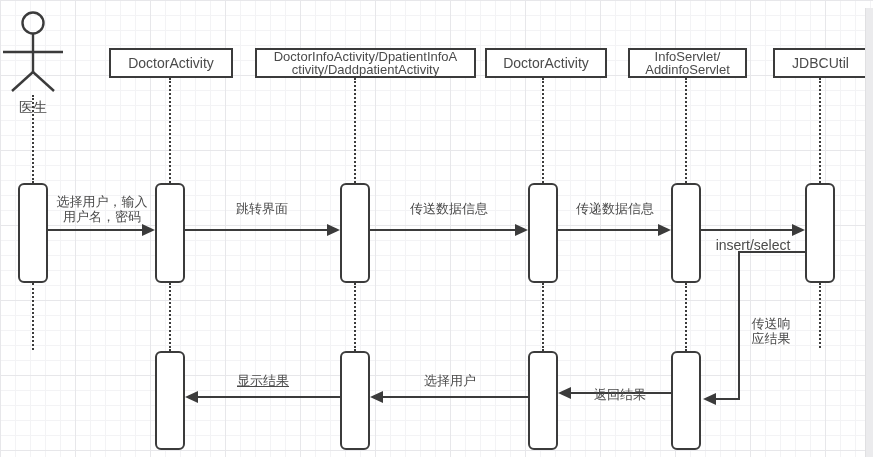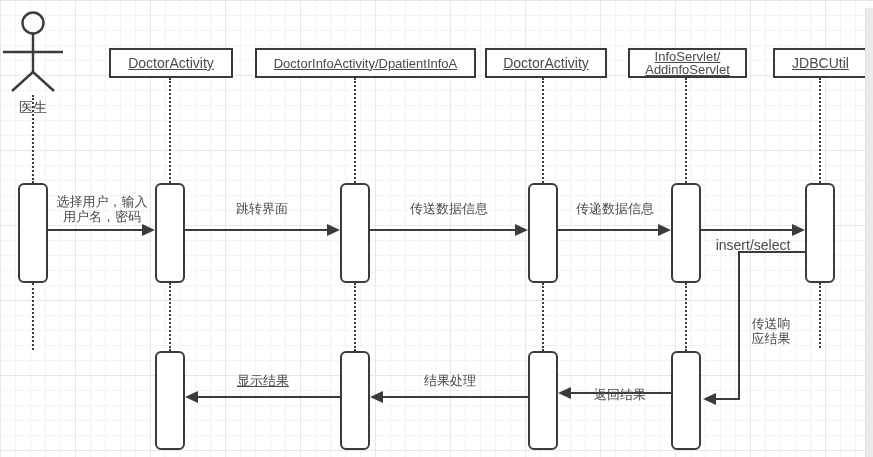--- a/index.html
+++ b/index.html
@@ -10,21 +10,21 @@
       linear-gradient(to right,#e7e7ea 1px,transparent 1px),
       linear-gradient(to bottom,#e7e7ea 1px,transparent 1px),
       linear-gradient(to right,#f3f3f5 1px,transparent 1px),
       linear-gradient(to bottom,#f3f3f5 1px,transparent 1px);
     background-size:75px 75px,75px 75px,15px 15px,15px 15px;
   }
   .box{
     position:absolute;top:48px;height:30px;box-sizing:border-box;
     background:#fff;border:2px solid #3b3b3b;z-index:3;
     display:flex;flex-direction:column;align-items:center;justify-content:center;
-    font-size:14px;color:#4a4a4a;text-align:center;white-space:nowrap;text-decoration:underline;
+    font-size:14px;color:#4a4a4a;text-align:center;white-space:nowrap;
   }
   .box.two{font-size:13px;line-height:13px;}
   .life{position:absolute;width:0;border-left:2px dotted #3b3b3b;z-index:1;}
   .bar{
     position:absolute;width:30px;box-sizing:border-box;background:#fff;
     border:2px solid #3b3b3b;border-radius:6px;z-index:3;
   }
   .bar.up{top:183px;height:100px;}
   .bar.low{top:351px;height:99px;}
   .mline{position:absolute;height:0;border-top:2px solid #3b3b3b;z-index:2;}
@@ -56,20 +56,21 @@
       <line x1="33" y1="64" x2="54" y2="83"></line>
     </g>
   </svg>
   <div class="actor-label">医生</div>
 
   <div class="box" style="left:109px;width:124px;">
     <div>DoctorActivity</div>
   </div>
   <div class="box two" style="left:255px;width:221px;">
     <div>DoctorInfoActivity/DpatientInfoA</div>
+    <div>ctivity/DaddpatientActivity</div>
   </div>
   <div class="box" style="left:485px;width:122px;">
     <div>DoctorActivity</div>
   </div>
   <div class="box" style="left:773px;width:95px;">
     <div>JDBCUtil</div>
   </div>
   <div class="box two" style="left:628px;width:119px;">
     <div>InfoServlet/</div>
     <div>AddinfoServlet</div>
@@ -146,21 +147,21 @@
 
   <div>
     <div class="mline" style="left:571px;top:392px;width:100px;"></div>
     <div class="arr-l" style="left:558px;top:387px;"></div>
     <div class="mlabel" style="left:565px;top:387px;width:110px;">返回结果</div>
   </div>
 
   <div>
     <div class="mline" style="left:383px;top:396px;width:145px;"></div>
     <div class="arr-l" style="left:370px;top:391px;"></div>
-    <div class="mlabel" style="left:400px;top:373px;width:100px;">结果处理</div>
+    <div class="mlabel" style="left:400px;top:373px;width:100px;">选择用户</div>
   </div>
 
   <div>
     <div class="mline" style="left:198px;top:396px;width:142px;"></div>
     <div class="arr-l" style="left:185px;top:391px;"></div>
     <div class="mlabel" style="left:213px;top:373px;width:100px;text-decoration:underline;">显示结果</div>
   </div>
 
   <div class="scrollbar"></div>
 

